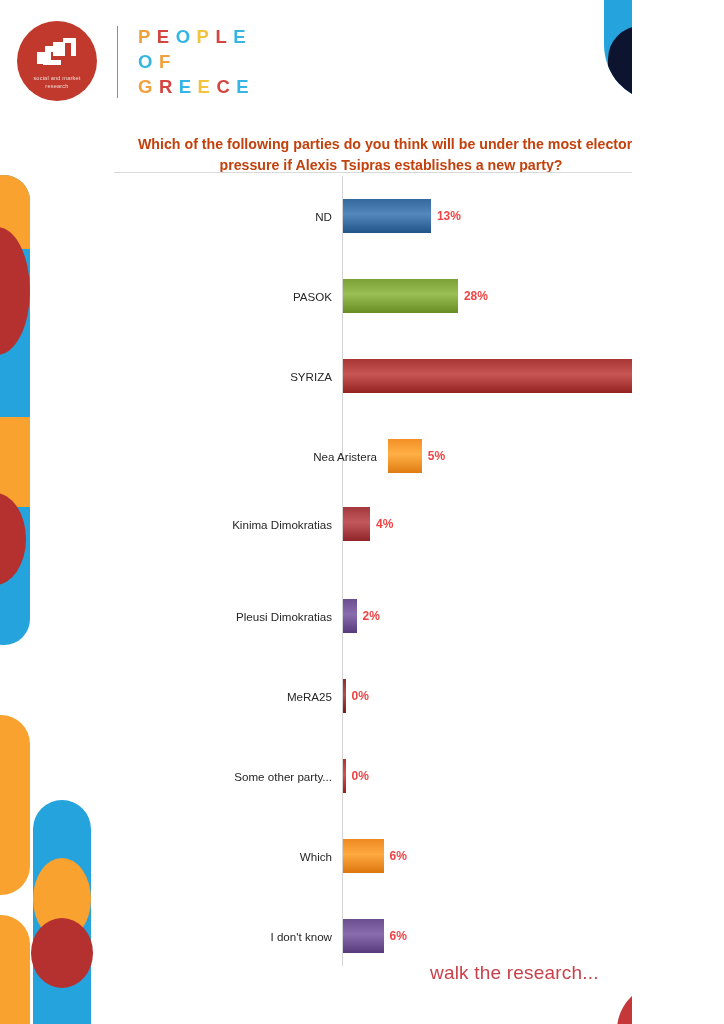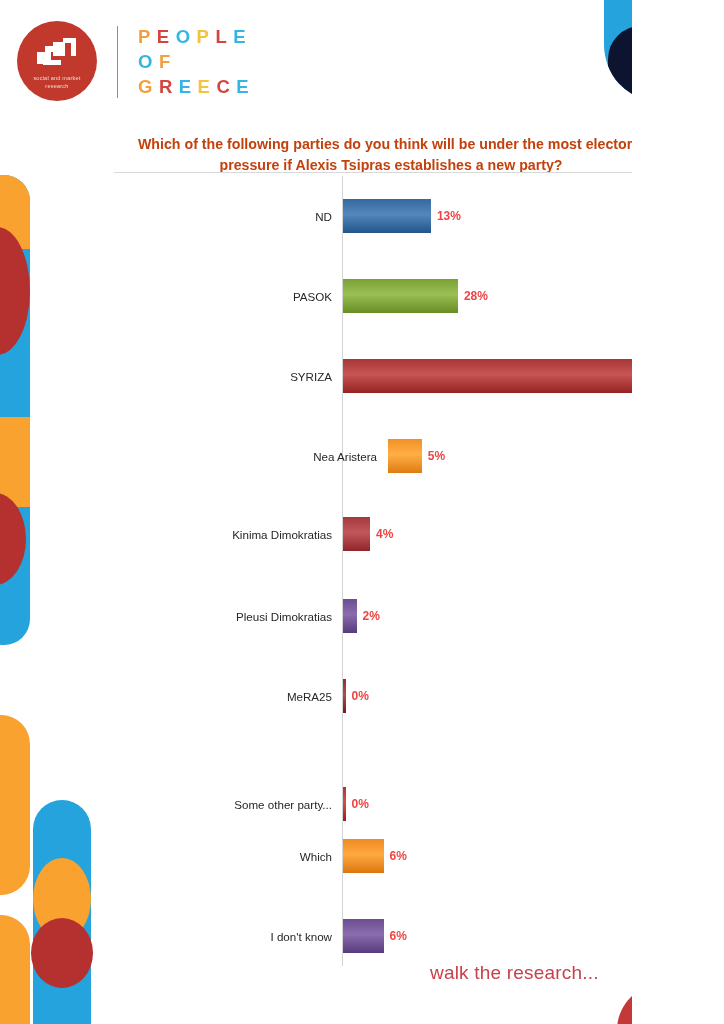--- a/index.html
+++ b/index.html
@@ -276,36 +276,36 @@
         <div class="row" style="top: 160px;">
           <div class="row-label">SYRIZA</div>
           <div class="bar" style="width: 310.96px; background: linear-gradient(rgb(168, 54, 52) 0%, rgb(199, 85, 83) 45%, rgb(148, 34, 32) 100%);"></div>
           <div class="bar-value" style="left: 659.96px;">17%</div>
         </div>
         <div class="row" style="top: 240px; margin-left: 45px;">
           <div class="row-label">Nea Aristera</div>
           <div class="bar" style="width: 33.8px; background: linear-gradient(rgb(242, 144, 38) 0%, rgb(255, 175, 69) 45%, rgb(222, 124, 18) 100%);"></div>
           <div class="bar-value" style="left: 382.8px;">5%</div>
         </div>
-        <div class="row" style="top: 318px;">
+        <div class="row" style="top: 308px;">
           <div class="row-label">Kinima Dimokratias</div>
           <div class="bar" style="width: 27.04px; background: linear-gradient(rgb(163, 57, 60) 0%, rgb(194, 88, 91) 45%, rgb(143, 37, 40) 100%);"></div>
           <div class="bar-value" style="left: 376.04px;">4%</div>
         </div>
         <div class="row" style="top: 400px;">
           <div class="row-label">Pleusi Dimokratias</div>
           <div class="bar" style="width: 13.52px; background: linear-gradient(rgb(107, 78, 143) 0%, rgb(138, 109, 174) 45%, rgb(87, 58, 123) 100%);"></div>
           <div class="bar-value" style="left: 362.52px;">2%</div>
         </div>
         <div class="row" style="top: 480px;">
           <div class="row-label">MeRA25</div>
           <div class="bar" style="width: 2.5px; background: linear-gradient(rgb(140, 47, 47) 0%, rgb(171, 78, 78) 45%, rgb(120, 27, 27) 100%);"></div>
           <div class="bar-value" style="left: 351.5px;">0%</div>
         </div>
-        <div class="row" style="top: 588px;">
+        <div class="row" style="top: 560px;">
           <div class="row-label">Some other party...</div>
           <div class="bar" style="width: 2.5px; background: linear-gradient(rgb(181, 49, 47) 0%, rgb(212, 80, 78) 45%, rgb(161, 29, 27) 100%);"></div>
           <div class="bar-value" style="left: 351.5px;">0%</div>
         </div>
         <div class="row" style="top: 640px;">
           <div class="row-label">Which</div>
           <div class="bar" style="width: 40.56px; background: linear-gradient(rgb(240, 138, 34) 0%, rgb(255, 169, 65) 45%, rgb(220, 118, 14) 100%);"></div>
           <div class="bar-value" style="left: 389.56px;">6%</div>
         </div>
         <div class="row" style="top: 720px;">

